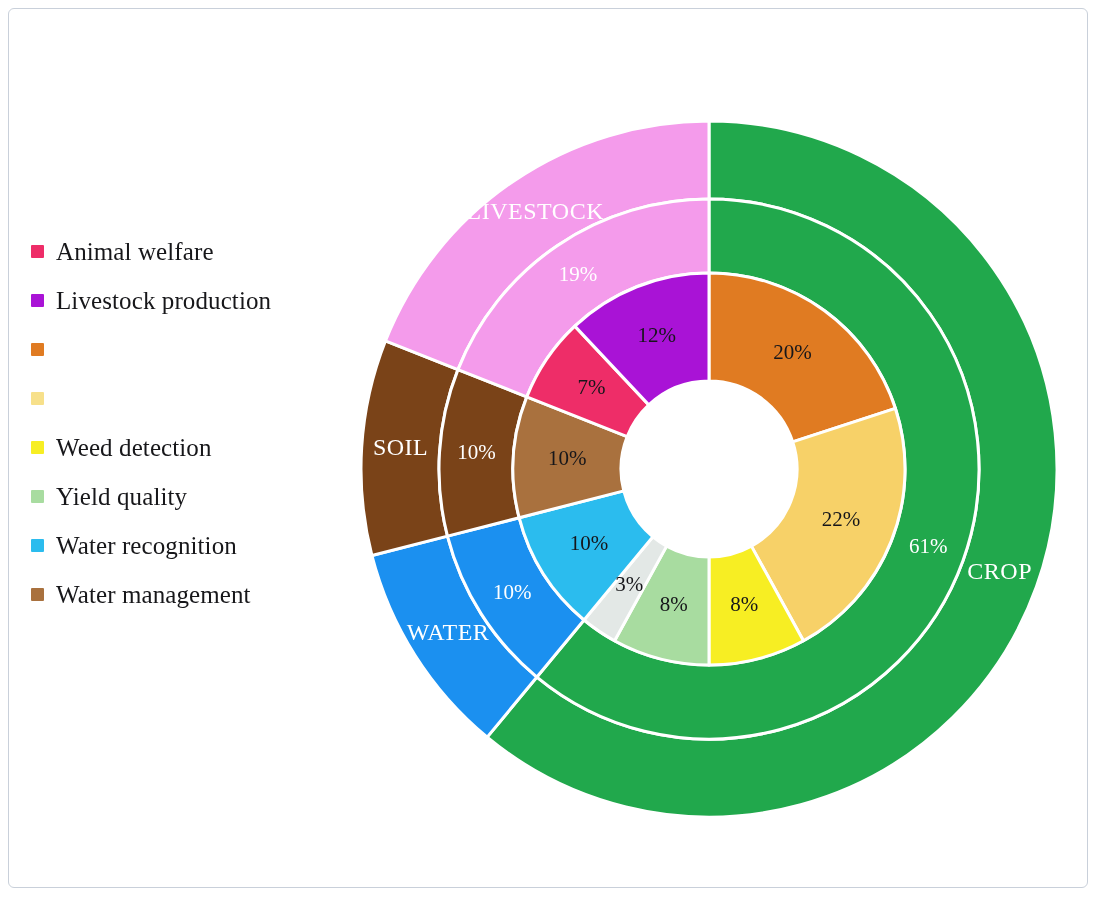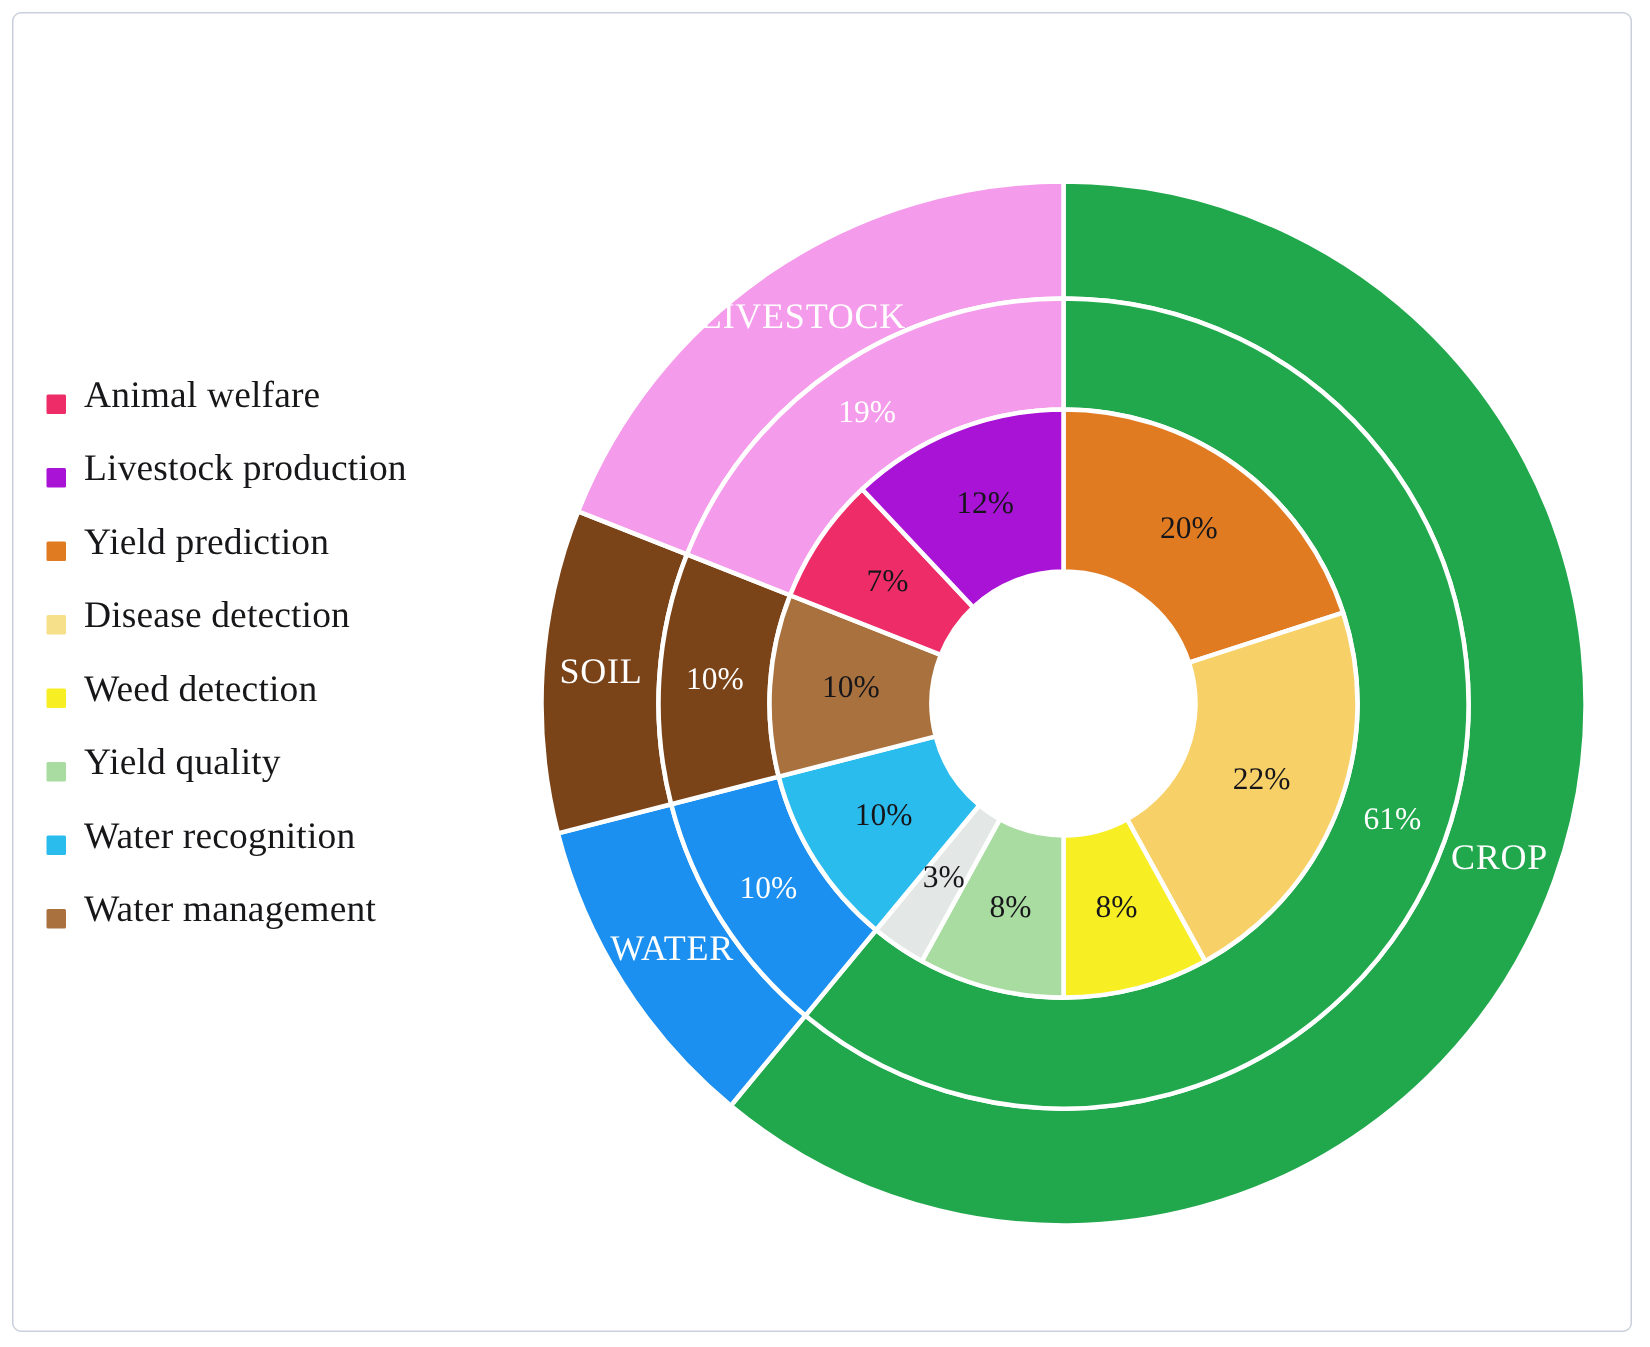--- a/index.html
+++ b/index.html
@@ -29,21 +29,21 @@
 
   
   #legend {
     position: absolute;
     left: 22px;
     top: 218px;
     width: 320px;
   }
   .legend-item {
     display: flex;
-    align-items: flex-end;
+    align-items: center;
     height: 49px;
   }
   .legend-swatch {
     width: 13px;
     height: 13px;
     flex: 0 0 13px;
     margin-right: 12px;
     border-radius: 1px;
   }
   .legend-label {
@@ -99,25 +99,23 @@
       <div class="legend-item">
         <span class="legend-swatch" style="background: rgb(238, 45, 104);"></span>
         <span class="legend-label">Animal welfare</span>
       </div>
       <div class="legend-item">
         <span class="legend-swatch" style="background: rgb(169, 19, 214);"></span>
         <span class="legend-label">Livestock production</span>
       </div>
       <div class="legend-item">
         <span class="legend-swatch" style="background: rgb(224, 123, 34);"></span>
-        <span class="legend-label">Yield prediction</span>
       </div>
       <div class="legend-item">
         <span class="legend-swatch" style="background: rgb(247, 224, 138);"></span>
-        <span class="legend-label">Disease detection</span>
       </div>
       <div class="legend-item">
         <span class="legend-swatch" style="background: rgb(247, 238, 35);"></span>
         <span class="legend-label">Weed detection</span>
       </div>
       <div class="legend-item">
         <span class="legend-swatch" style="background: rgb(168, 220, 160);"></span>
         <span class="legend-label">Yield quality</span>
       </div>
       <div class="legend-item">

